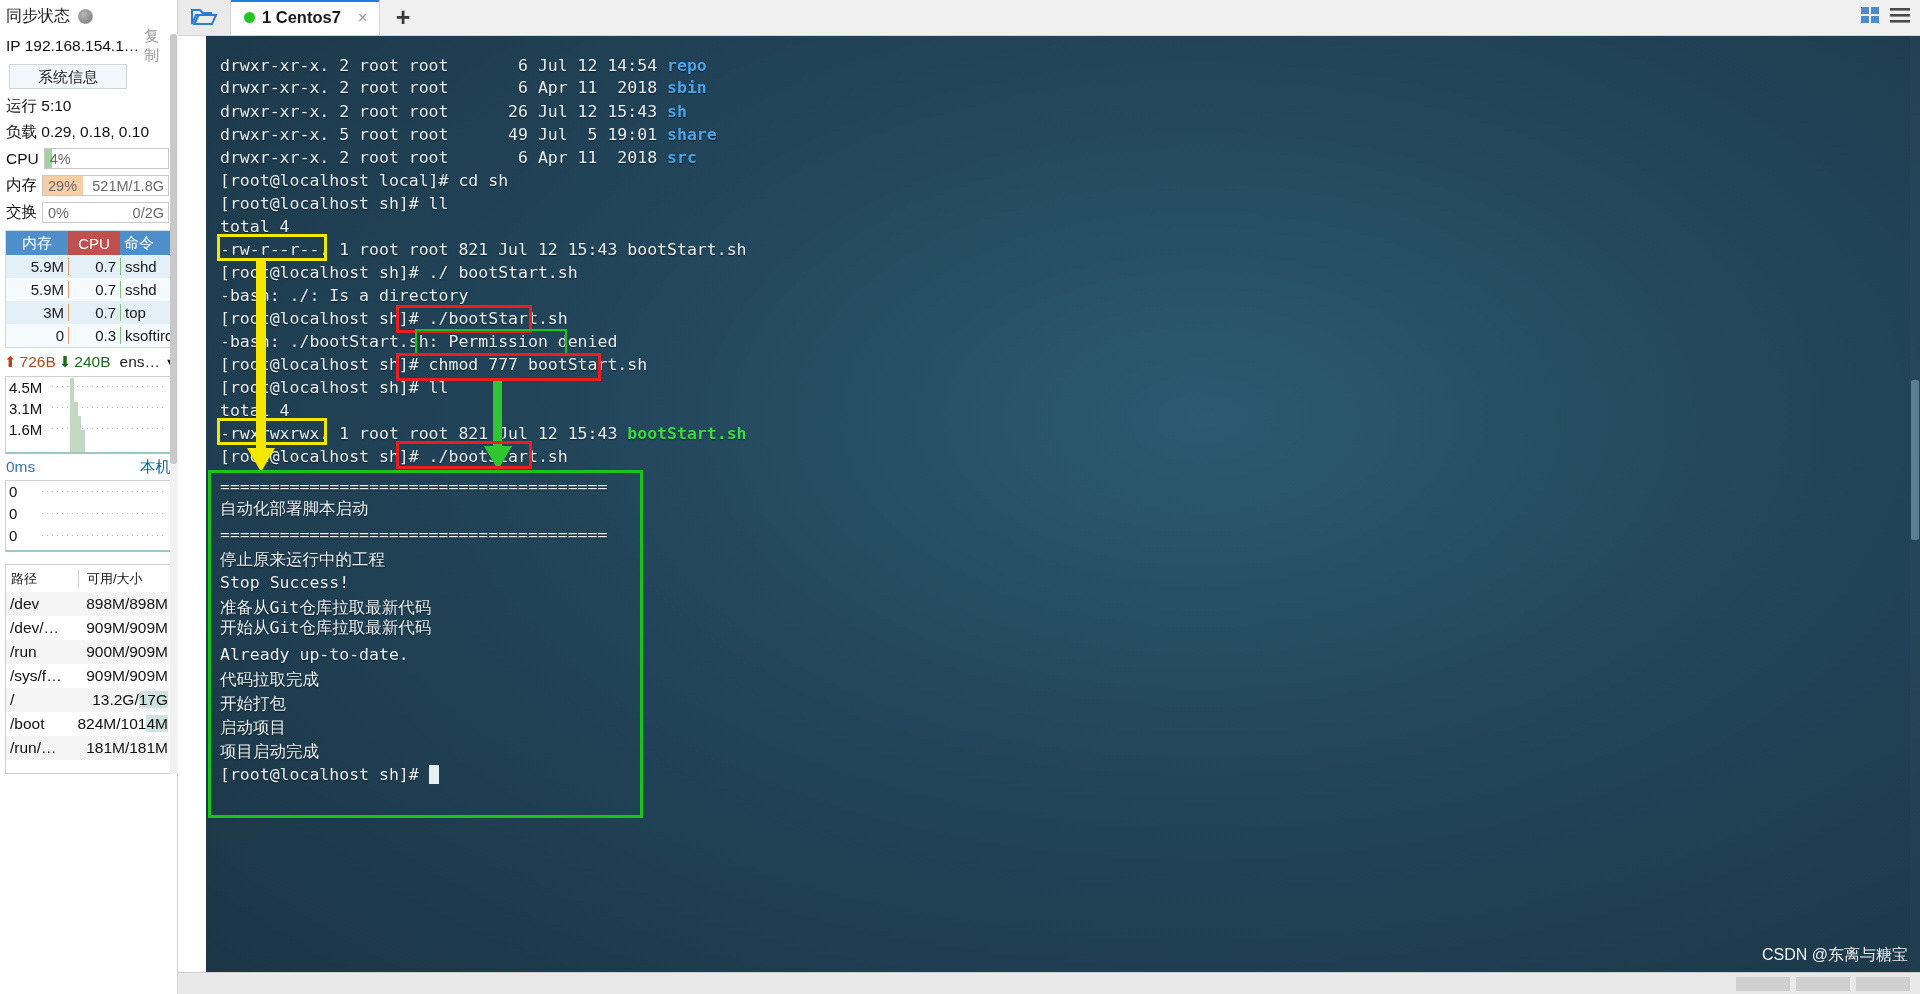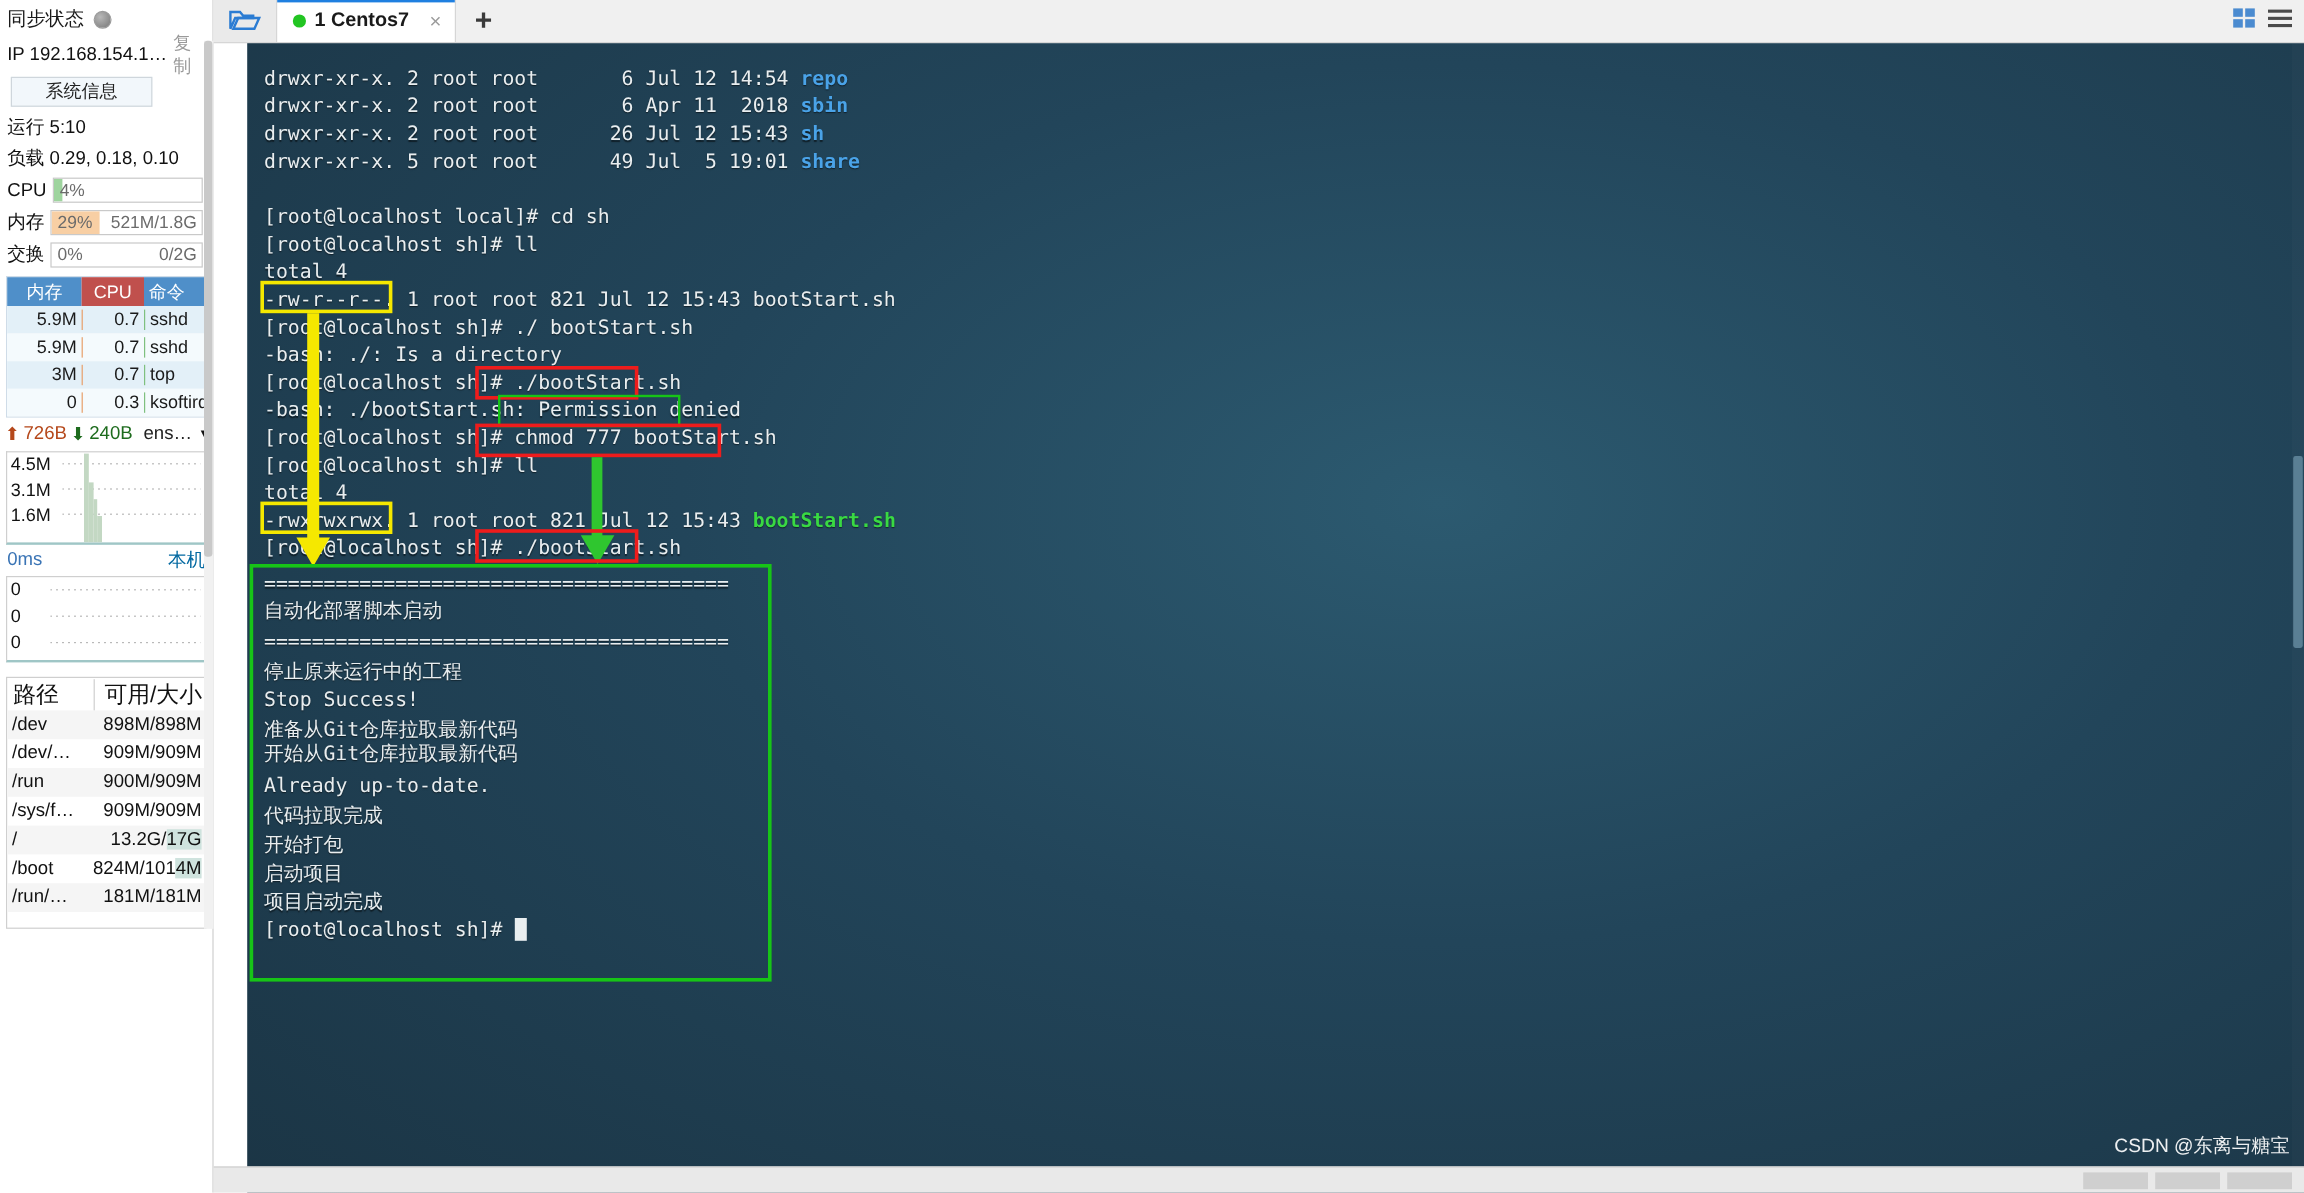--- a/index.html
+++ b/index.html
@@ -83,21 +83,21 @@
     background-image: repeating-linear-gradient(to right,#b9b9b9 0 1px, transparent 1px 5px); }
   .g-bar { position: absolute; bottom: 0; background: #c3d8c3; }
 
   .lat-head { height: 26px; display: flex; align-items: center; padding: 0 6px; font-size: 15.5px; }
   .lat-ms { color: #3a74b5; }
   .lat-right { margin-left: auto; color: #0369a1; }
   .lat-box { position: relative; margin: 0 5px; height: 72px; border: 1px solid #cfcfcf; border-bottom: 2px solid #9fc6c6; background: #fff; overflow: hidden; }
 
   
   .disk-table { margin: 12px 5px 0 5px; border: 1px solid #cfcfcf; background: #fff; }
-  .disk-head { display: flex; height: 27px; align-items: center; font-size: 19px; color: #111; }
+  .disk-head { display: flex; height: 27px; align-items: center; font-size: 13px; color: #111; }
   .disk-head .d1 { width: 72px; padding-left: 5px; }
   .disk-head .d2 { flex: 1; border-left: 1px solid #cfcfcf; padding-left: 8px; }
   .disk-row { display: flex; height: 24px; align-items: center; font-size: 15.5px; color: #111; }
   .disk-row:nth-child(even) { background: #f5f5f5; }
   .disk-row .d1 { width: 72px; padding-left: 4px; white-space: nowrap; overflow: hidden; }
   .disk-row .d2 { flex: 1; text-align: right; padding-right: 3px; white-space: nowrap; }
   .disk-row .d2 .hl { background: #cfe3de; }
   .disk-pad { height: 13px; }
 
   
@@ -347,20 +347,21 @@
       </span>
     </div>
   </div>
 
   <div id="terminal">
     <div id="termpad">
       <div class="tline" style="top:20px"><span>drwxr-xr-x. 2 root root       6 Jul 12 14:54 </span><span class="c-blue">repo</span></div>
       <div class="tline" style="top:42px"><span>drwxr-xr-x. 2 root root       6 Apr 11  2018 </span><span class="c-blue">sbin</span></div>
       <div class="tline" style="top:66px"><span>drwxr-xr-x. 2 root root      26 Jul 12 15:43 </span><span class="c-blue">sh</span></div>
       <div class="tline" style="top:89px"><span>drwxr-xr-x. 5 root root      49 Jul  5 19:01 </span><span class="c-blue">share</span></div>
+      <div class="tline" style="top:112px"><span>drwxr-xr-x. 2 root root       6 Apr 11  2018 </span><span class="c-blue">src</span></div>
       <div class="tline" style="top:135px">[root@localhost local]# cd sh</div>
       <div class="tline" style="top:158px">[root@localhost sh]# ll</div>
       <div class="tline" style="top:181px">total 4</div>
       <div class="tline" style="top:204px">-rw-r--r--. 1 root root 821 Jul 12 15:43 bootStart.sh</div>
       <div class="tline" style="top:227px">[root@localhost sh]# ./ bootStart.sh</div>
       <div class="tline" style="top:250px">-bash: ./: Is a directory</div>
       <div class="tline" style="top:273px">[root@localhost sh]# ./bootStart.sh</div>
       <div class="tline" style="top:296px">-bash: ./bootStart.sh: Permission denied</div>
       <div class="tline" style="top:319px">[root@localhost sh]# chmod 777 bootStart.sh</div>
       <div class="tline" style="top:342px">[root@localhost sh]# ll</div>

